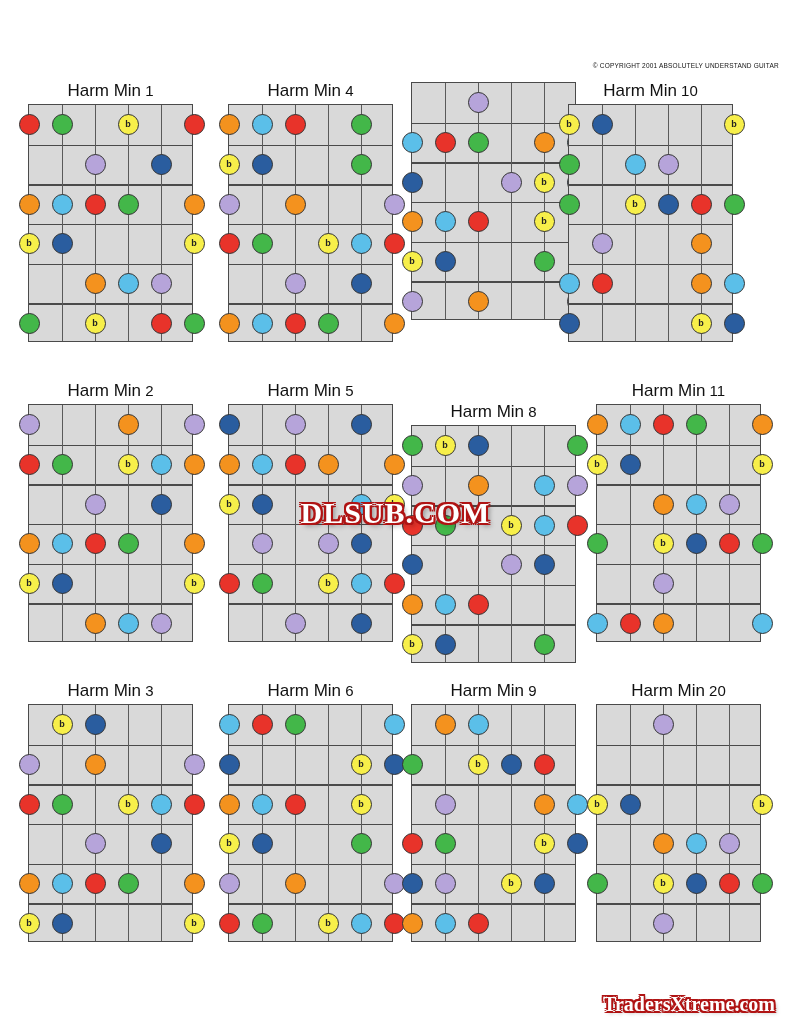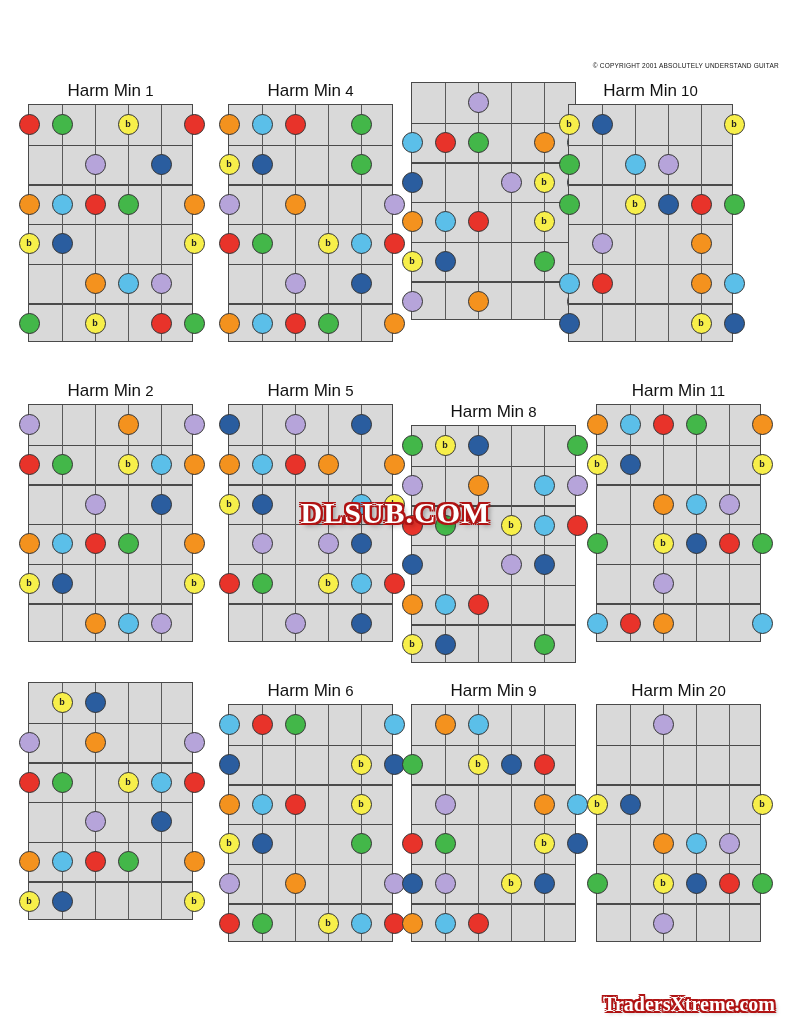--- a/index.html
+++ b/index.html
@@ -141,20 +141,21 @@
         <div class="dot" style="width: 21px; height: 21px; background: rgb(244, 146, 30); left: 154.5px; top: 128.333px;"></div>
         <div class="dot" style="width: 21px; height: 21px; background: rgb(247, 239, 74); left: -10.5px; top: 168px;">b</div>
         <div class="dot" style="width: 21px; height: 21px; background: rgb(42, 93, 159); left: 22.5px; top: 168px;"></div>
         <div class="dot" style="width: 21px; height: 21px; background: rgb(247, 239, 74); left: 154.5px; top: 168px;">b</div>
         <div class="dot" style="width: 21px; height: 21px; background: rgb(244, 146, 30); left: 55.5px; top: 207.667px;"></div>
         <div class="dot" style="width: 21px; height: 21px; background: rgb(91, 191, 233); left: 88.5px; top: 207.667px;"></div>
         <div class="dot" style="width: 21px; height: 21px; background: rgb(182, 164, 218); left: 121.5px; top: 207.667px;"></div>
       </div>
     </div>
     <div class="cell" style="left: 28px; top: 600px; width: 165px;">
+      <div class="cell-title"><span>Harm Min</span><span class="num"> 3</span></div>
       <div class="fb" style="width: 165px; height: 238px; margin-top: 2px;">
         <div class="fret" style="top: 39.6667px;"></div>
         <div class="fret" style="top: 79.3333px;"></div>
         <div class="fret" style="top: 119px;"></div>
         <div class="fret" style="top: 158.667px;"></div>
         <div class="fret" style="top: 198.333px;"></div>
         <div class="str" style="left: 33px;"></div>
         <div class="str" style="left: 66px;"></div>
         <div class="str" style="left: 99px;"></div>
         <div class="str" style="left: 132px;"></div>

